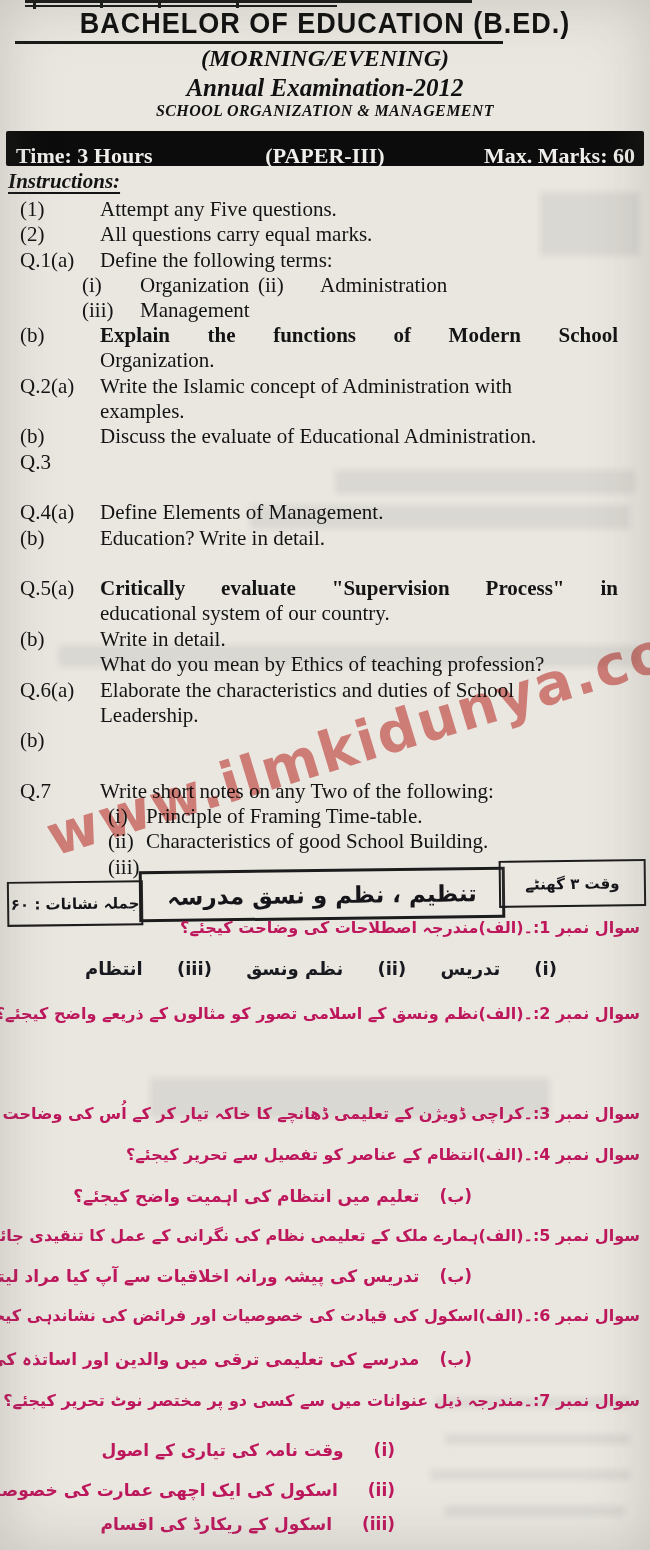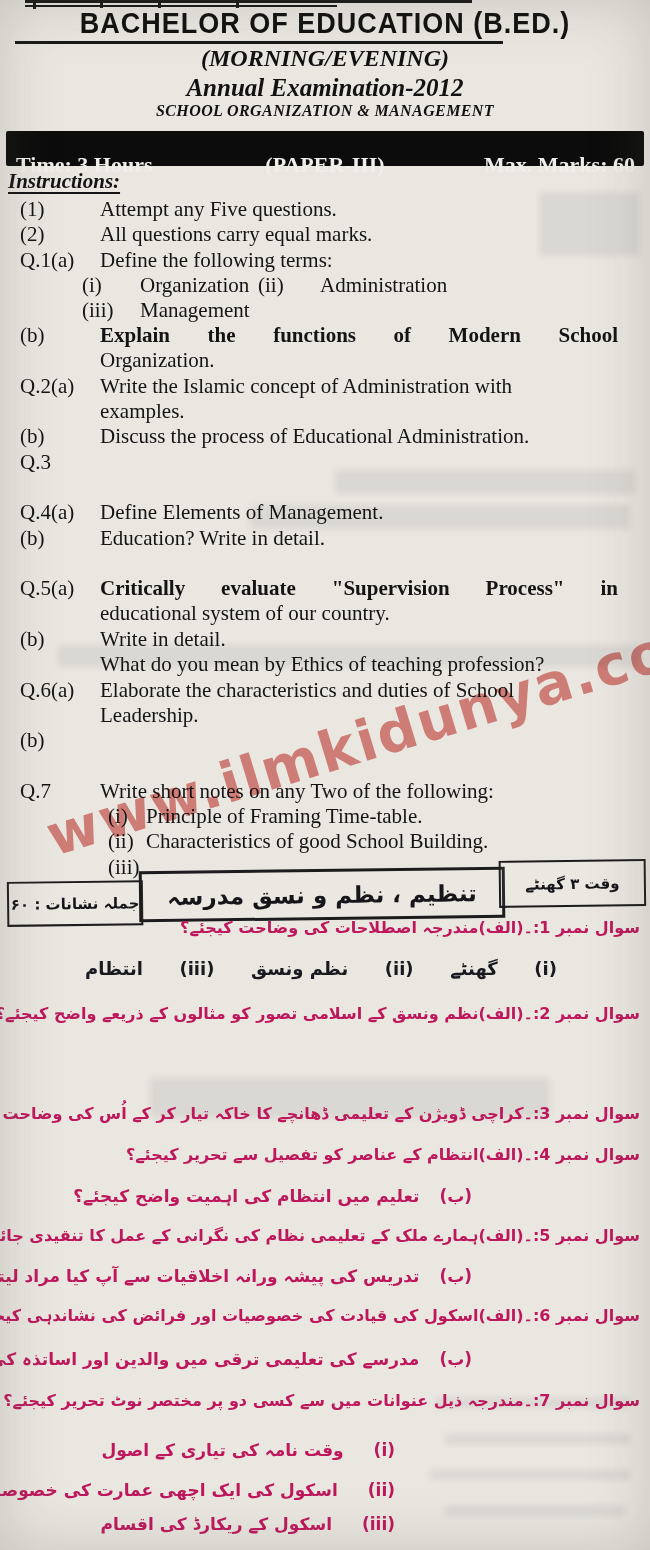--- a/index.html
+++ b/index.html
@@ -22,21 +22,21 @@
     font-weight:bold;font-style:italic;color:#121212;white-space:nowrap;
   }
   .s1{top:45px;font-size:24px;}
   .s2{top:74px;font-size:25px;}
   .s3{top:102px;font-size:16px;letter-spacing:0.4px;}
   .bar{
     position:absolute;top:131px;left:6px;width:638px;height:35px;
     background:#0c0c0c;color:#efeeea;font-weight:bold;font-size:22px;
     border-radius:2px;
   }
-  .bar span{position:absolute;top:21px;white-space:nowrap;text-align:center;}
+  .bar span{position:absolute;top:12px;white-space:nowrap;text-align:center;}
   .bt{left:10px;}
   .bp{left:0;width:100%;text-align:center;}
   .bm{right:9px;}
   .instr{
     position:absolute;top:169px;left:8px;font-weight:bold;font-style:italic;
     font-size:21px;text-decoration:underline;text-decoration-thickness:2px;
     text-underline-offset:4px;white-space:nowrap;
   }
   
   .erow{position:absolute;left:20px;width:615px;font-size:21px;line-height:25.3px;}
@@ -156,21 +156,21 @@
     <span class="lbl">Q.2(a)</span>
     <div class="txt">
       <div class="ln">Write the Islamic concept of Administration with</div>
       <div class="ln">examples.</div>
     </div>
   </div>
 
   <div class="erow" style="top:424px">
     <span class="lbl">(b)</span>
     <div class="txt">
-        <div class="ln">Discuss the process of Educational Administration.</div>
+        <div class="ln">Discuss the evaluate of Educational Administration.</div>
       </div>
   </div>
 
   <div class="erow" style="top:450px">
     <span class="lbl">Q.3</span>
   </div>
 
   <div class="erow" style="top:500px">
     <span class="lbl">Q.4(a)</span>
     <div class="txt">
@@ -229,21 +229,21 @@
   <div class="utable">
     <div class="ucell cell-marks">جملہ نشانات : ۶۰</div>
     <div class="ucell cell-title">تنظیم ، نظم و نسق مدرسہ</div>
     <div class="ucell cell-time">وقت ۳ گھنٹے</div>
   </div>
 
   <div class="u uq" style="top:918px">سوال نمبر 1:۔(الف)مندرجہ اصطلاحات کی وضاحت کیجئے؟</div>
 
   <div class="uterms">
     <span>(i)</span>
-    <span>گھنٹے</span>
+    <span>تدریس</span>
     <span>(ii)</span>
     <span>نظم ونسق</span>
     <span>(iii)</span>
     <span>انتظام</span>
   </div>
 
   <div class="u uq" style="top:1004px">سوال نمبر 2:۔(الف)نظم ونسق کے اسلامی تصور کو مثالوں کے ذریعے واضح کیجئے؟</div>
 
 
   <div class="u uq" style="top:1104px">سوال نمبر 3:۔کراچی ڈویژن کے تعلیمی ڈھانچے کا خاکہ تیار کر کے اُس کی وضاحت کیجئے؟</div>

